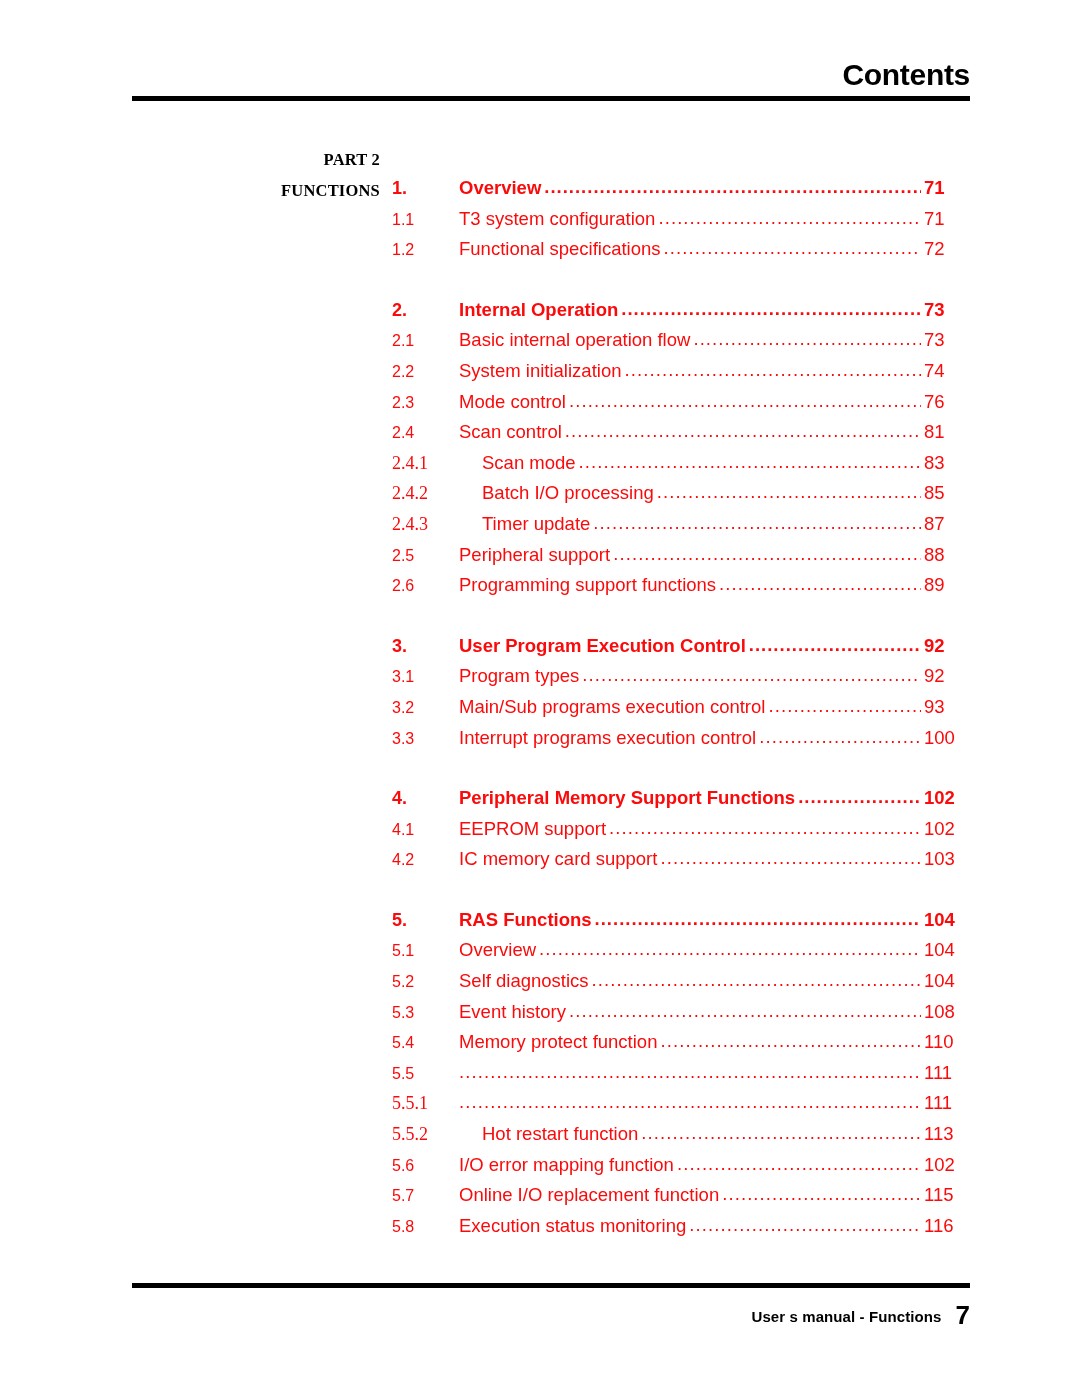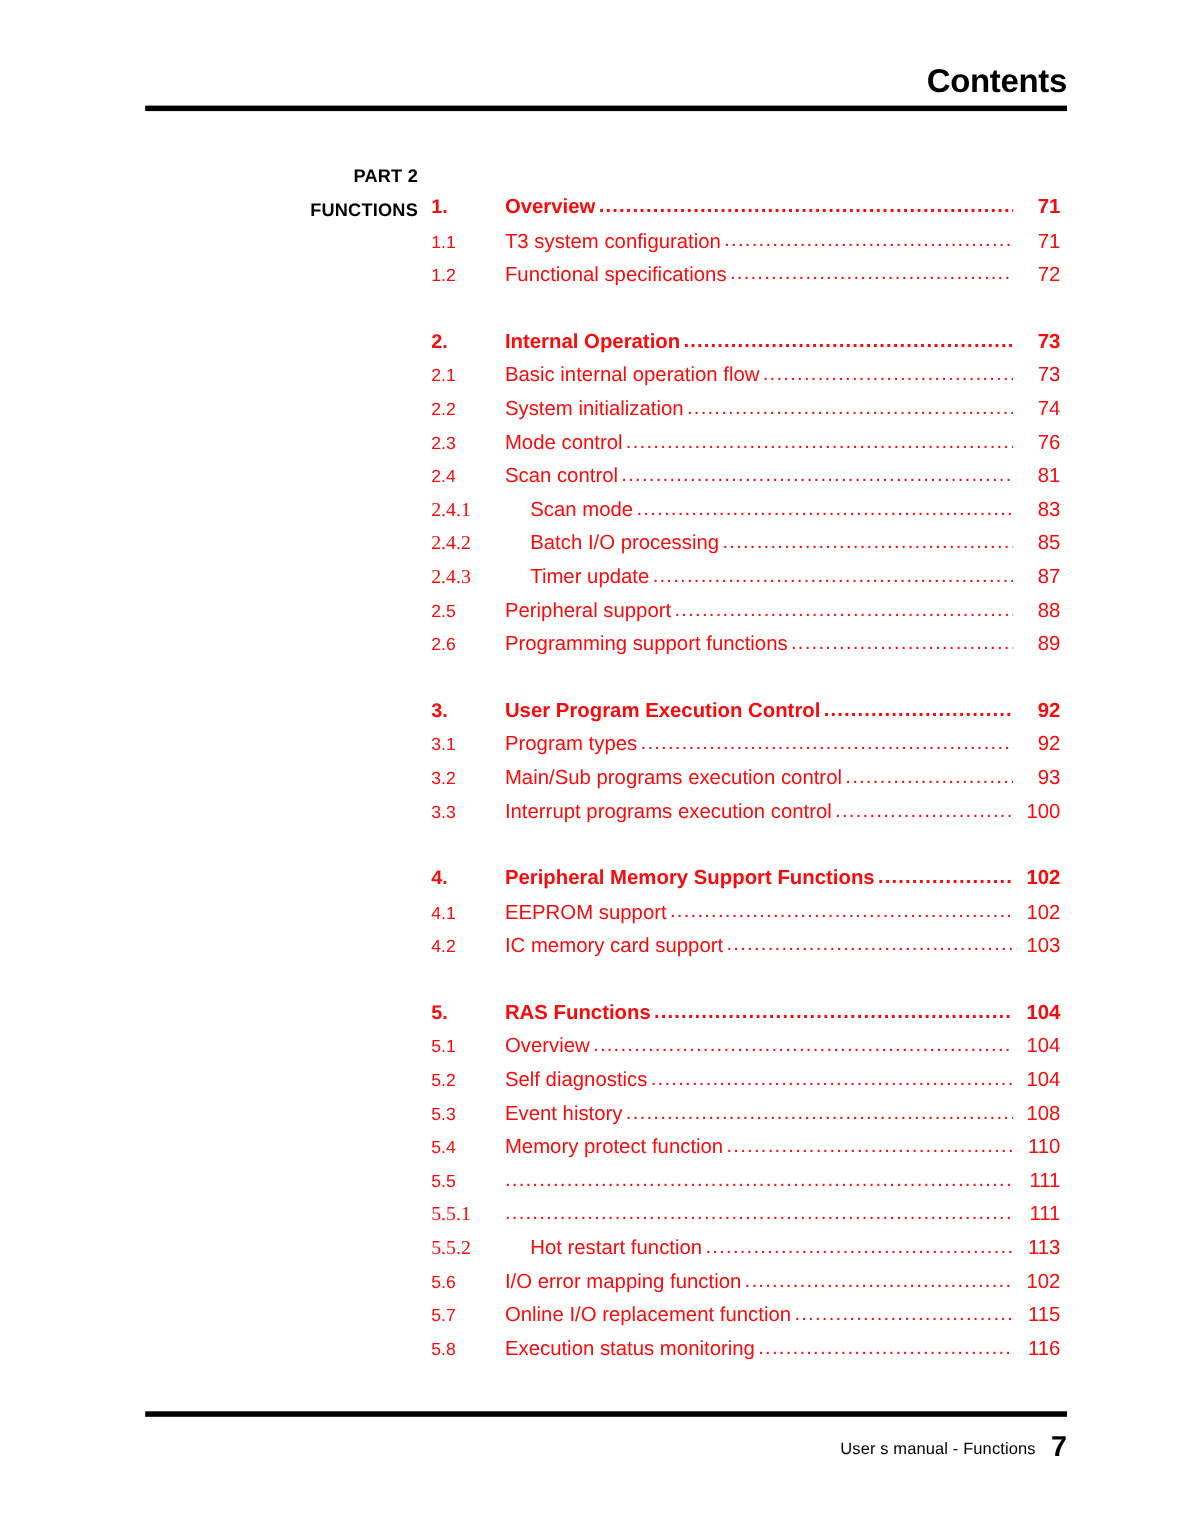--- a/index.html
+++ b/index.html
@@ -45,21 +45,21 @@
     left: 245px;
     top: 145px;
     width: 135px;
     text-align: right;
     font-size: 16.5px;
     font-weight: bold;
     color: #000000;
     line-height: 30.6px;
     letter-spacing: 0.2px;
   }
-  .part-line { white-space: nowrap; }
+  .part-line { white-space: nowrap; font-family: Liberation Serif, serif; }
 
   
   .toc {
     position: absolute;
     left: 392px;
     top: 177px;
     width: 572px;
   }
   .toc-group { margin-bottom: 30px; }
   .toc-group:last-child { margin-bottom: 0; }
@@ -83,21 +83,20 @@
   .toc-dots {
     flex: 1 1 auto;
     overflow: hidden;
     position: relative;
     top: -1px;
     letter-spacing: 1.1px;
     font-size: 18.5px;
   }
   .toc-page {
     flex: 0 0 40px;
-    text-align: right;
     padding-left: 3px;
   }
 
   
   .toc-row.lvl1 {
     font-weight: bold;
     font-size: 18.5px;
   }
   .toc-row.lvl1 .toc-num { font-weight: bold; font-size: 18px; }
   .toc-row.lvl1 .toc-dots { font-weight: bold; letter-spacing: 1.0px; }
@@ -120,21 +119,21 @@
     width: 100%;
   }
   .footer-text {
     display: flex;
     justify-content: flex-end;
     align-items: baseline;
     padding-top: 10px;
   }
   .footer-label {
     font-size: 15px;
-    font-weight: normal;
+    font-weight: bold;
     letter-spacing: 0.1px;
     color: #000000;
     padding-left: 41px;
   }
   .footer-pageno {
     font-size: 26px;
     font-weight: bold;
     color: #000000;
     padding-left: 14px;
     position: relative;

